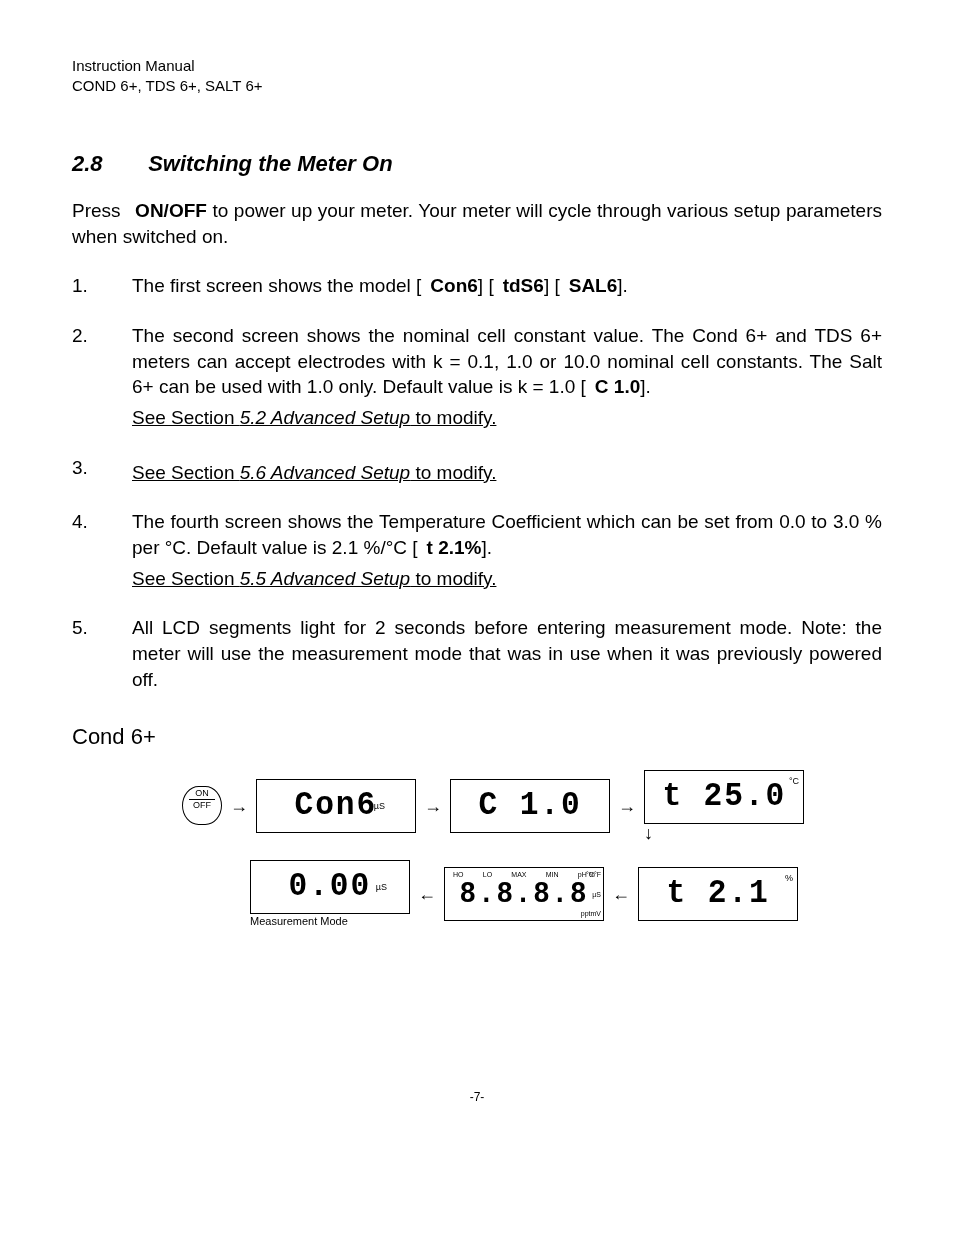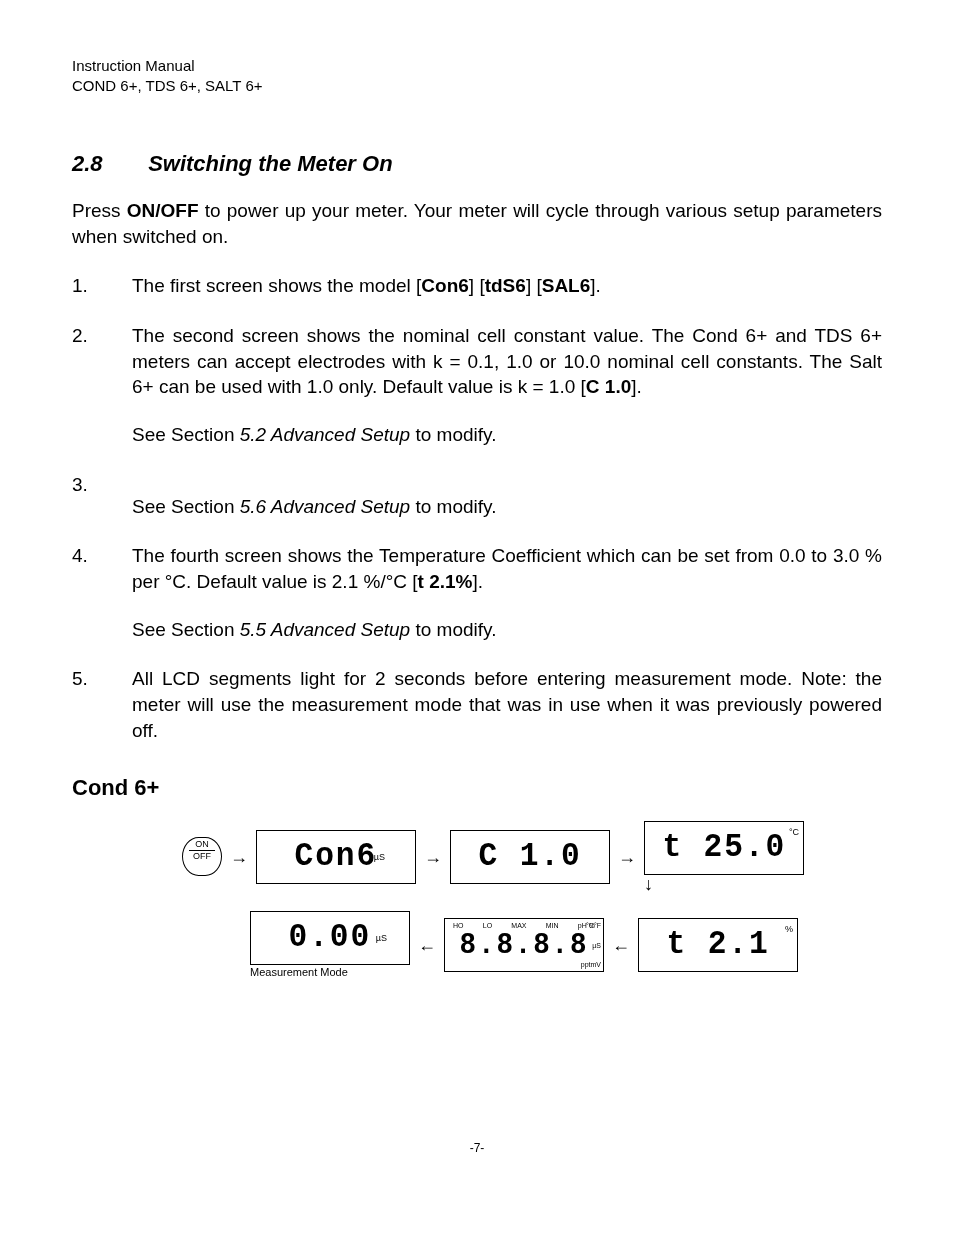--- a/index.html
+++ b/index.html
@@ -14,24 +14,24 @@
     line-height: 1.35;
   }
   .hdr { display: flex; justify-content: space-between; font-size: 15px; margin-bottom: 52px; flex-direction: column; }
   h2.section { font-style: italic; font-weight: bold; font-size: 22px; margin: 0 0 20px 0; }
   h2.section .num { display: inline-block; width: 70px; }
   p.intro { text-align: justify; margin: 0 0 24px 0; }
   ol.steps { list-style: none; padding: 0; margin: 0; }
   ol.steps > li { display: flex; margin-bottom: 24px; text-align: justify; }
   ol.steps .n { width: 60px; flex-shrink: 0; }
   ol.steps .body { flex: 1; }
-  ol.steps .sub { margin-top: 22px; }
-  .bold { font-weight: bold; }
+  ol.steps .sub { margin-top: 5px; text-decoration: underline; }
+  .bold { font-weight: bold; margin-left: 9px; }
   .it { font-style: italic; }
-  h3.sub { font-weight: bold; font-size: 22px; margin: 30px 0 18px 0; }
+  h3.sub { font-weight: normal; font-size: 22px; margin: 30px 0 18px 0; }
   .diagram { margin-left: 110px; }
   .row { display: flex; align-items: center; margin-bottom: 18px; }
   .onoff {
     border: 1.5px solid #000; border-radius: 50%/60%; width: 40px; height: 39px;
     font-size: 9px; text-align: center; line-height: 1; padding-top: 2px; box-sizing: border-box;
   }
   .onoff hr { margin: 1px 6px; border: none; border-top: 1px solid #000; }
   .arrow-r { margin: 0 8px; font-size: 18px; }
   .arrow-d { text-align: center; font-size: 18px; line-height: 1; }
   .screen {

